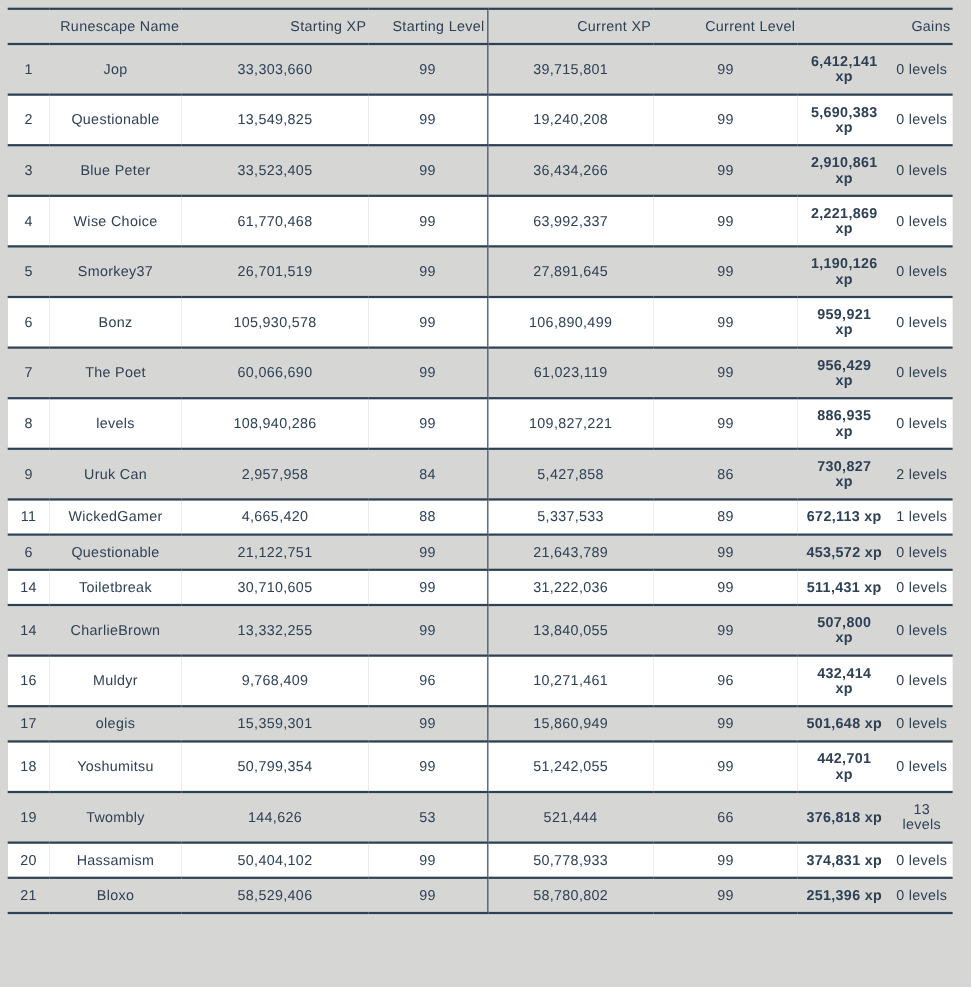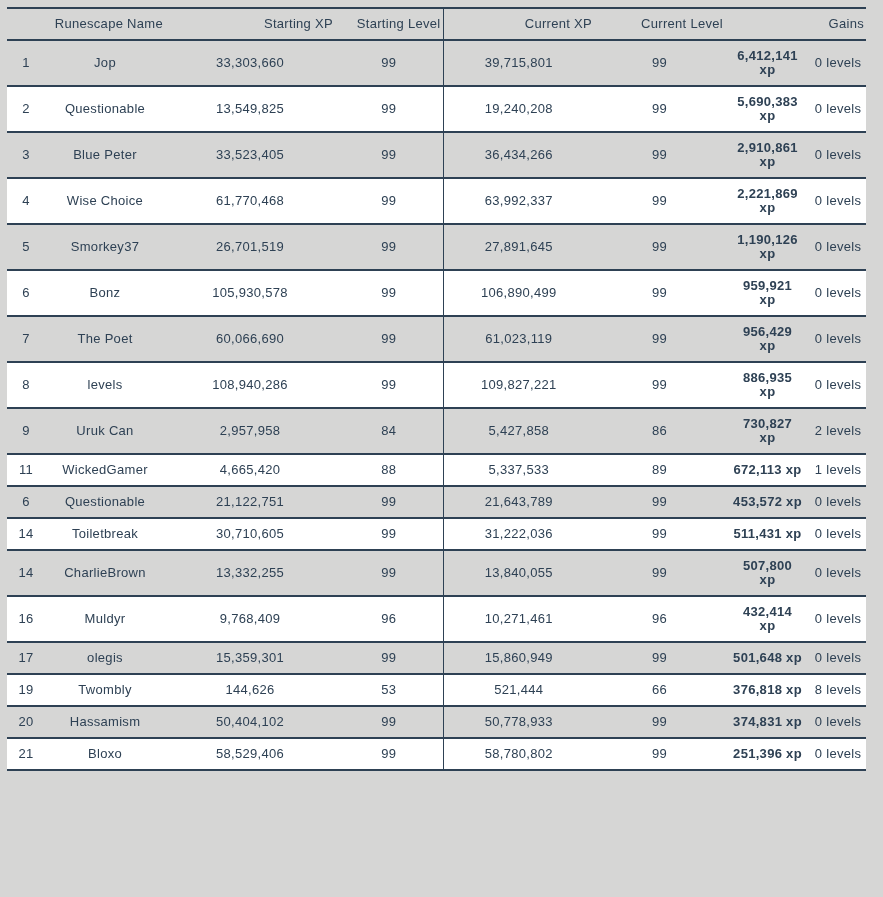--- a/index.html
+++ b/index.html
@@ -258,30 +258,41 @@
     <td>17</td>
     <td>olegis</td>
     <td>15,359,301</td>
     <td class="divider">99</td>
     <td>15,860,949</td>
     <td>99</td>
     <td class="gains-xp">501,648 xp</td>
     <td>0 levels</td>
   </tr>
 
+  <tr>
+    <td>18</td>
+    <td>Yoshumitsu</td>
+    <td>50,799,354</td>
+    <td class="divider">99</td>
+    <td>51,242,055</td>
+    <td>99</td>
+    <td class="gains-xp">442,701
+xp</td>
+    <td>0 levels</td>
+  </tr>
 
   <tr>
     <td>19</td>
     <td>Twombly</td>
     <td>144,626</td>
     <td class="divider">53</td>
     <td>521,444</td>
     <td>66</td>
     <td class="gains-xp">376,818 xp</td>
-    <td>8 levels</td>
+    <td>13 levels</td>
   </tr>
 
   <tr>
     <td>20</td>
     <td>Hassamism</td>
     <td>50,404,102</td>
     <td class="divider">99</td>
     <td>50,778,933</td>
     <td>99</td>
     <td class="gains-xp">374,831 xp</td>

